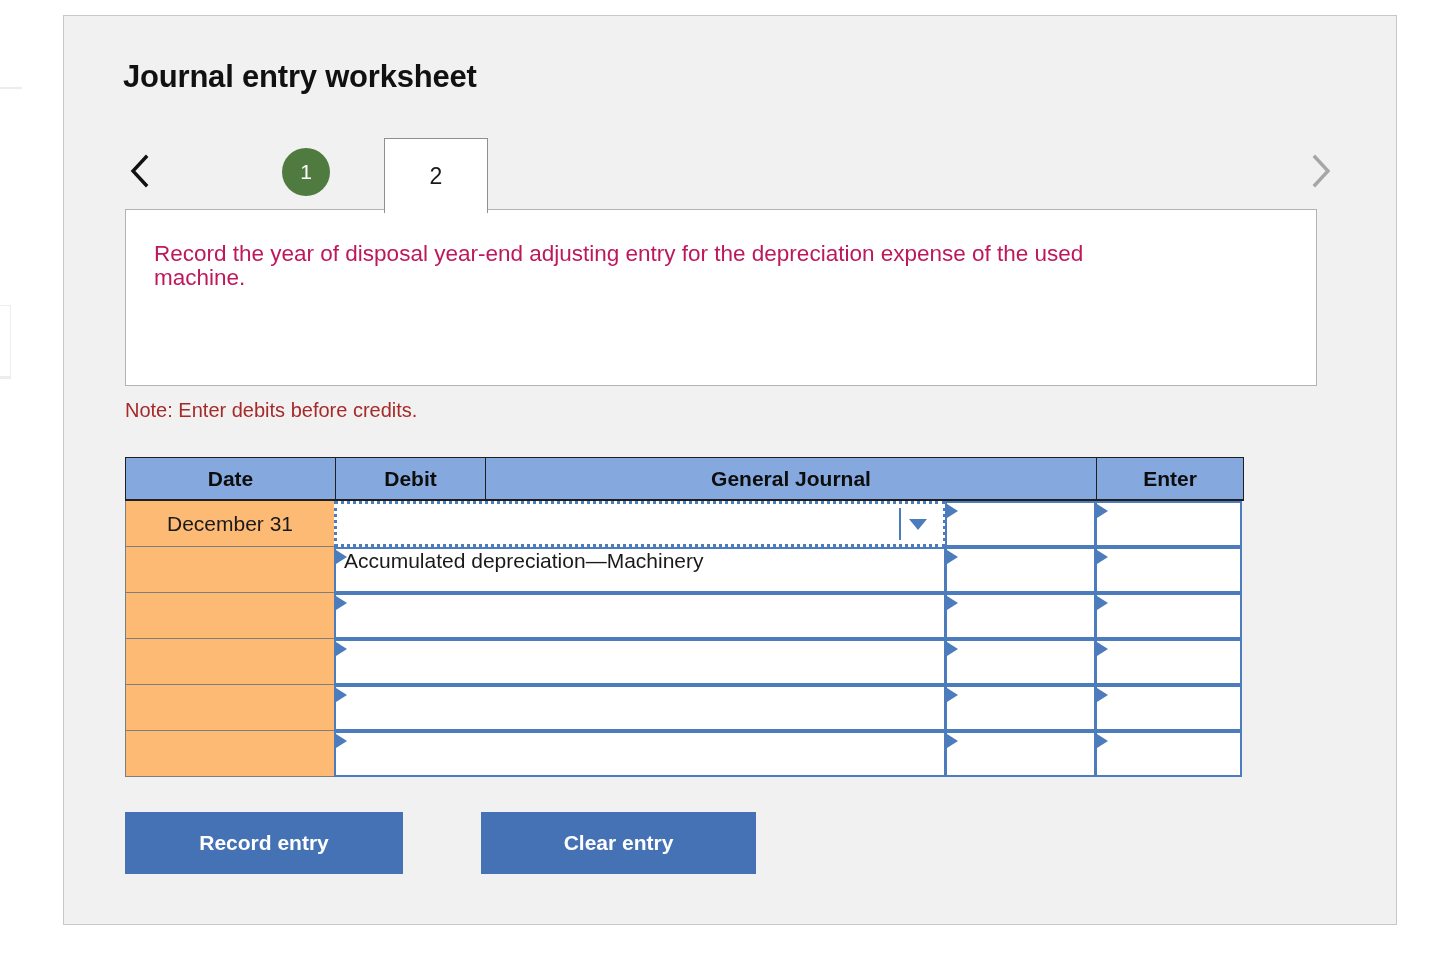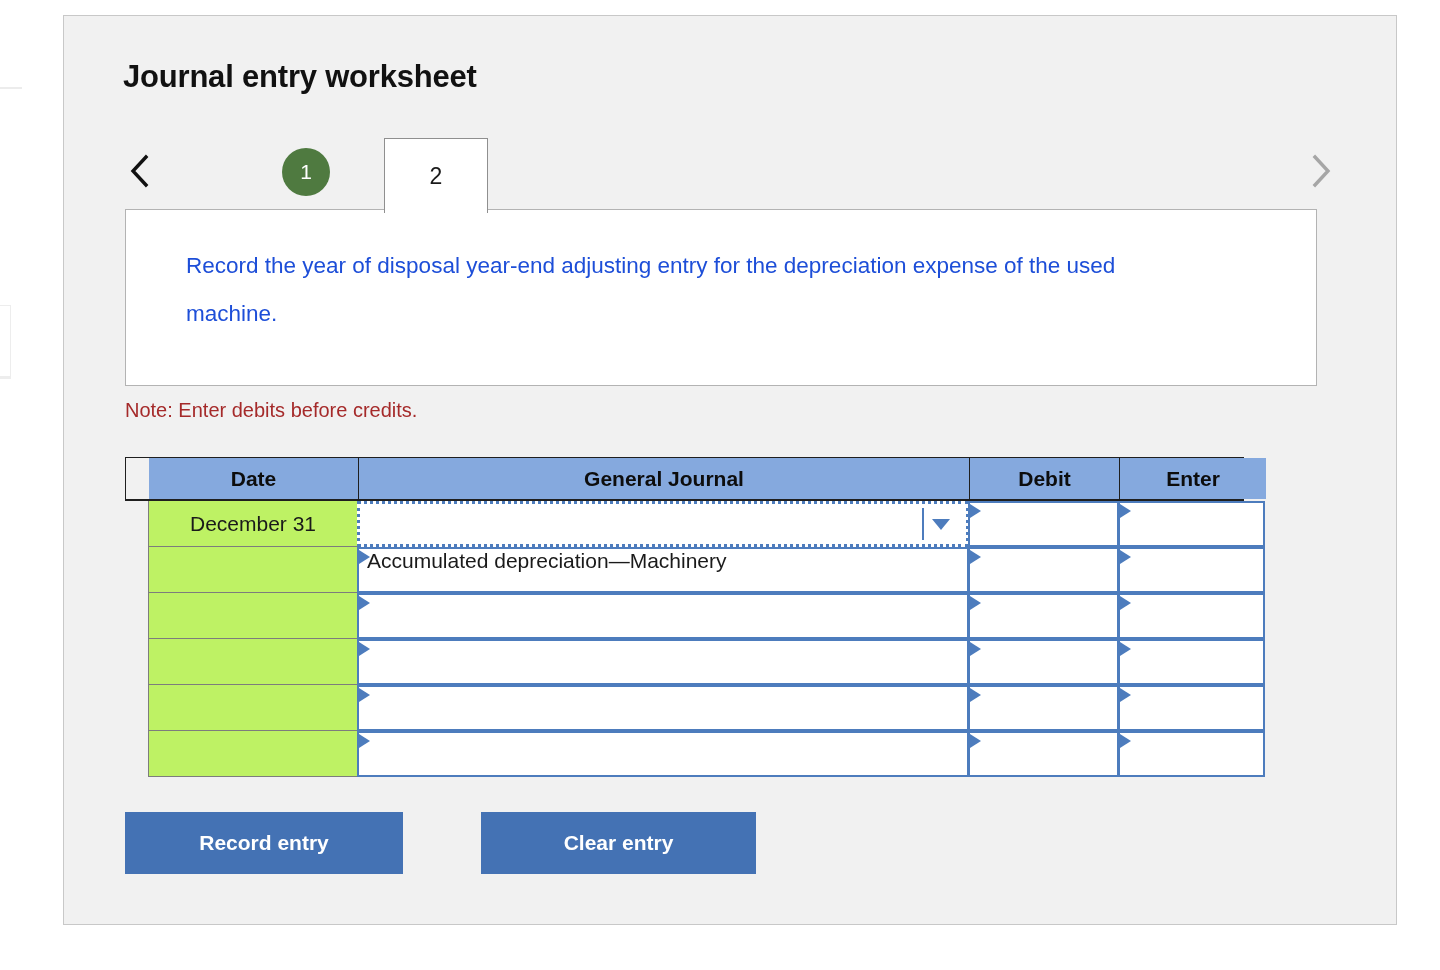--- a/index.html
+++ b/index.html
@@ -122,44 +122,43 @@
     border: 1px solid #b3b3b3;
     z-index: 2;
   }
 
   .prompt-text {
     position: absolute;
     left: 28px;
     top: 32px;
     width: 990px;
     font-size: 22.5px;
-    line-height: 48px;
-    color: #1d4ed8;
-    margin-left: 32px;
+    line-height: 24px;
+    color: #be185d;
   }
 
   .note {
     position: absolute;
     left: 61px;
     top: 383px;
     font-size: 20px;
     color: #a52a2a;
     font-weight: normal;
     white-space: nowrap;
   }
 
   
   .jtable {
     position: absolute;
     left: 61px;
     top: 441px;
     width: 1119px;
   }
 
-  .jrow { display: flex; padding-left: 23px; }
+  .jrow { display: flex; }
 
   .jhead {
     height: 44px;
     border: 1px solid #1f1f1f;
     border-bottom: 2px solid #1f1f1f;
   }
   .jhead .cell {
     background: #85a9de;
     color: #0d0d0d;
     font-weight: bold;
@@ -174,21 +173,21 @@
   .c-date   { width: 210px; flex: 0 0 210px; }
   .c-gj     { width: 611px; flex: 0 0 611px; }
   .c-debit  { width: 150px; flex: 0 0 150px; }
   .c-credit { width: 146px; flex: 0 0 146px; }
 
   .jbody-row { height: 46px; }
 
   .datecell {
     width: 210px;
     flex: 0 0 210px;
-    background: #bef264;
+    background: #fdba74;
     border: 1px solid #7d7d7d;
     border-top: none;
     display: flex;
     align-items: center;
     justify-content: center;
     font-size: 21px;
     color: #1a1a1a;
   }
   .jbody-row:first-child .datecell { border-top: 1px solid #1f1f1f; }
 
@@ -305,22 +304,22 @@
     <div class="prompt-box">
       <div class="prompt-text">Record the year of disposal year-end adjusting entry for the depreciation expense of the used machine.</div>
     </div>
 
     <div class="note">Note: Enter debits before credits.</div>
 
     <div class="jtable">
 
       <div class="jrow jhead">
         <div class="cell c-date">Date</div>
+        <div class="cell c-debit">Debit</div>
         <div class="cell c-gj">General Journal</div>
-        <div class="cell c-debit">Debit</div>
         <div class="cell c-credit">Enter</div>
       </div>
 
       <div class="jrow jbody-row">
         <div class="datecell">December 31</div>
         <div class="fieldcell gj focused">
           <span class="val"></span>
           <div class="dropdown-sep"></div>
           <div class="dropdown-arrow">
             <svg width="20" height="13" viewBox="0 0 20 13" aria-hidden="true">

